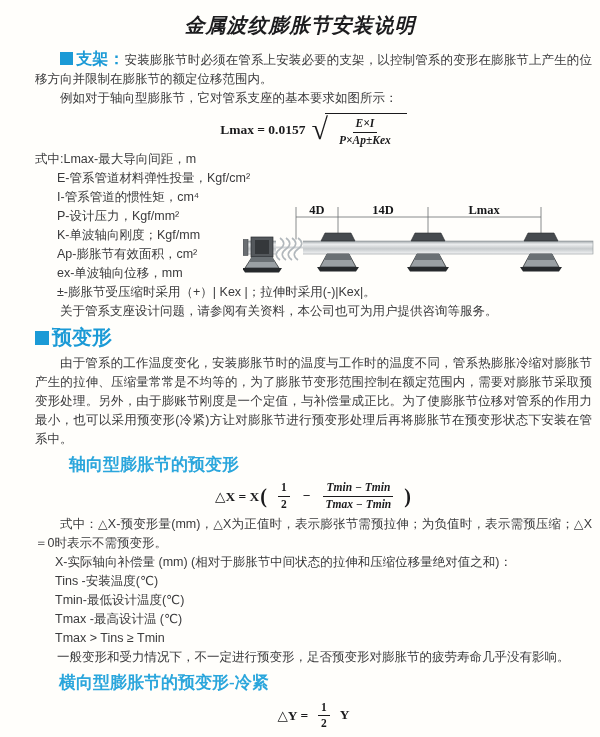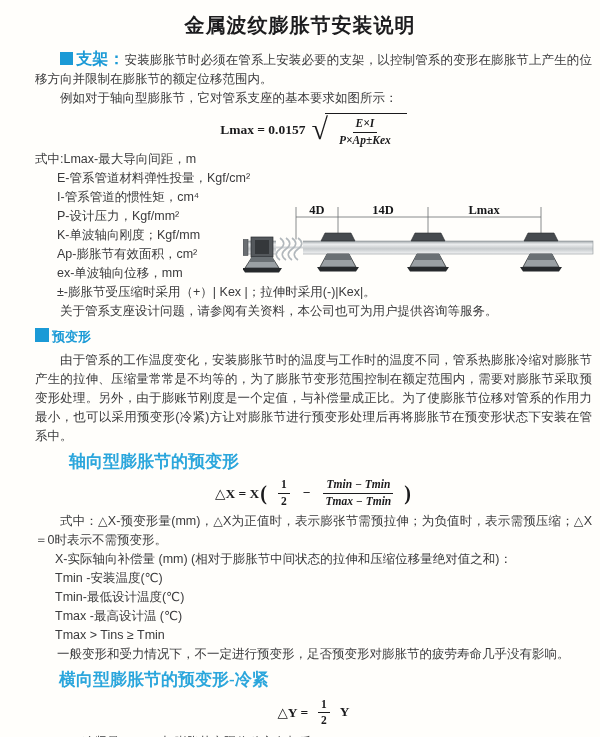--- a/index.html
+++ b/index.html
@@ -8,35 +8,36 @@
     background:#fffefb;
     font-family:"Liberation Sans","DejaVu Sans",sans-serif;
     color:var(--text,#3a3a3c);
   }
   .page { position:relative; width:600px; height:737px; }
 
   h1.title {
     margin:12px 0 10px; text-align:center;
     font-size:20px; font-weight:bold; letter-spacing:1px; color:#1c1c1e;
     font-family:"Liberation Sans",sans-serif;
+    font-style:italic;
   }
 
   .content { margin:0 8px 0 35px; font-size:12.5px; }
 
   p.para { margin:0; line-height:19px; }
   .indent { text-indent:2em; }
   .just { text-align:justify; }
 
   .sq {
     display:inline-block; width:13px; height:13px;
     background:var(--accent,#1b9ad6); margin-right:3px; vertical-align:-1px;
   }
   .sq.big { width:14px; height:14px; }
   .section-head-sm { color:var(--accent,#1b9ad6); font-weight:bold; font-size:16px; }
-  .section-head    { color:var(--accent,#1b9ad6); font-weight:bold; font-size:13px; }
+  .section-head    { color:var(--accent,#1b9ad6); font-weight:bold; font-size:20px; }
   .section-head-row { margin:6px 0 4px; line-height:20px; }
 
   .sub-head {
     margin:6px 16px 2px; font-size:17px; font-weight:bold; line-height:20px;
     color:var(--accent_sub,#2ba6dc); font-family:"Liberation Sans",sans-serif;
   }
   .sub-head.axial   { padding-left:18px; }
   .sub-head.lateral { padding-left:8px;font-family:Liberation Serif, serif; }
 
   .intro { line-height:21px; margin-bottom:2px; }
@@ -133,21 +134,21 @@
         <span class="num">Tmin − Tmin</span>
         <span class="den">Tmax − Tmin</span>
       </span>
       <span class="paren">)</span>
     </div>
 
     <p class="para indent just">式中：△X-预变形量(mm)，△X为正值时，表示膨张节需预拉伸；为负值时，表示需预压缩；△X＝0时表示不需预变形。</p>
 
     <div class="defs2">
       <div class="d">X-实际轴向补偿量 (mm) (相对于膨胀节中间状态的拉伸和压缩位移量绝对值之和)：</div>
-      <div class="d">Tmin -安装温度(℃)</div>
+      <div class="d">Tins -安装温度(℃)</div>
       <div class="d">Tmin-最低设计温度(℃)</div>
       <div class="d">Tmax -最高设计温 (℃)</div>
       <div class="d">Tmax &gt; Tins ≥ Tmin</div>
       <div class="d note-para" style="padding-left:22px">一般变形和受力情况下，不一定进行预变形，足否预变形对膨胀节的疲劳寿命几乎没有影响。</div>
     </div>
 
     <h3 class="sub-head lateral">横向型膨胀节的预变形-冷紧</h3>
 
     <div class="formula f3">
       <span>△Y =</span>

